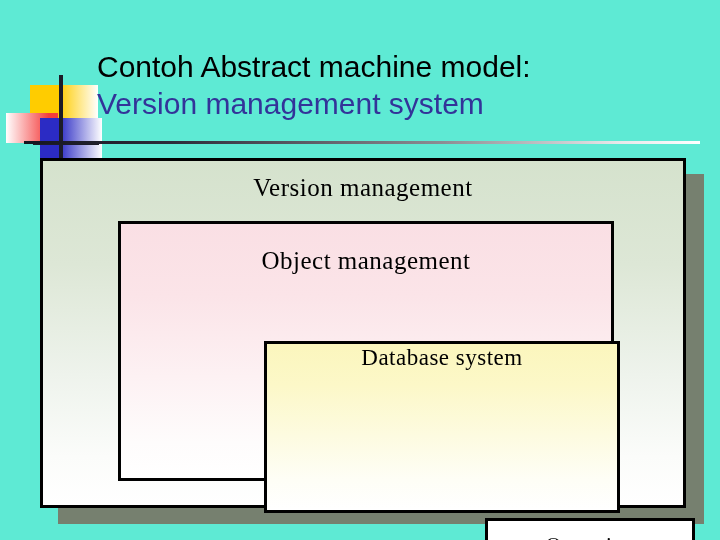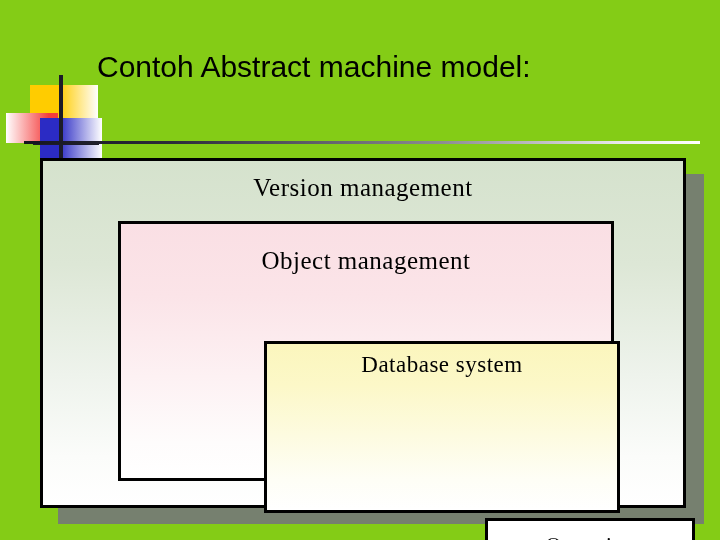--- a/index.html
+++ b/index.html
@@ -11,21 +11,21 @@
     width: 720px;
     height: 540px;
     overflow: hidden;
     font-family: "Liberation Sans", sans-serif;
   }
 
   #slide {
     position: relative;
     width: 720px;
     height: 540px;
-    background: #84cc16;
+    background: #5eead4;
   }
 
   
   .deco {
     position: absolute;
     left: 0;
     top: 0;
     width: 250px;
     height: 175px;
     pointer-events: none;
@@ -160,21 +160,20 @@
 
   .box-database {
     left: 143px;
     top: 117px;
     width: 356px;
     height: 172px;
     background: linear-gradient(to bottom, #fbf6bd 0%, #fcf8c8 25%, #fdfbe0 55%, #fefef6 82%, #ffffff 100%);
   }
   .box-database > .box-label {
     display: block;
-    margin-top: 7px;
     font-size: 23px;
     line-height: 28px;
   }
 
   .box-operating {
     left: 218px;
     top: 174px;
     width: 210px;
     height: 80px;
     background: #ffffff;
@@ -196,20 +195,21 @@
   <div class="deco">
     <div class="deco-yellow"></div>
     <div class="deco-red"></div>
     <div class="deco-blue"></div>
     <div class="deco-vline"></div>
     <div class="deco-hline"></div>
   </div>
 
   <div class="title-block">
     <div class="title-line1">Contoh Abstract machine model:</div>
+    <div class="title-line2">Version management system</div>
   </div>
   <div class="title-rule"></div>
 
   <div class="diagram">
     <div class="diagram-shadow"></div>
 
     <div class="box box-version">
       <span class="box-label">Version management</span>
 
       <div class="box box-object">

